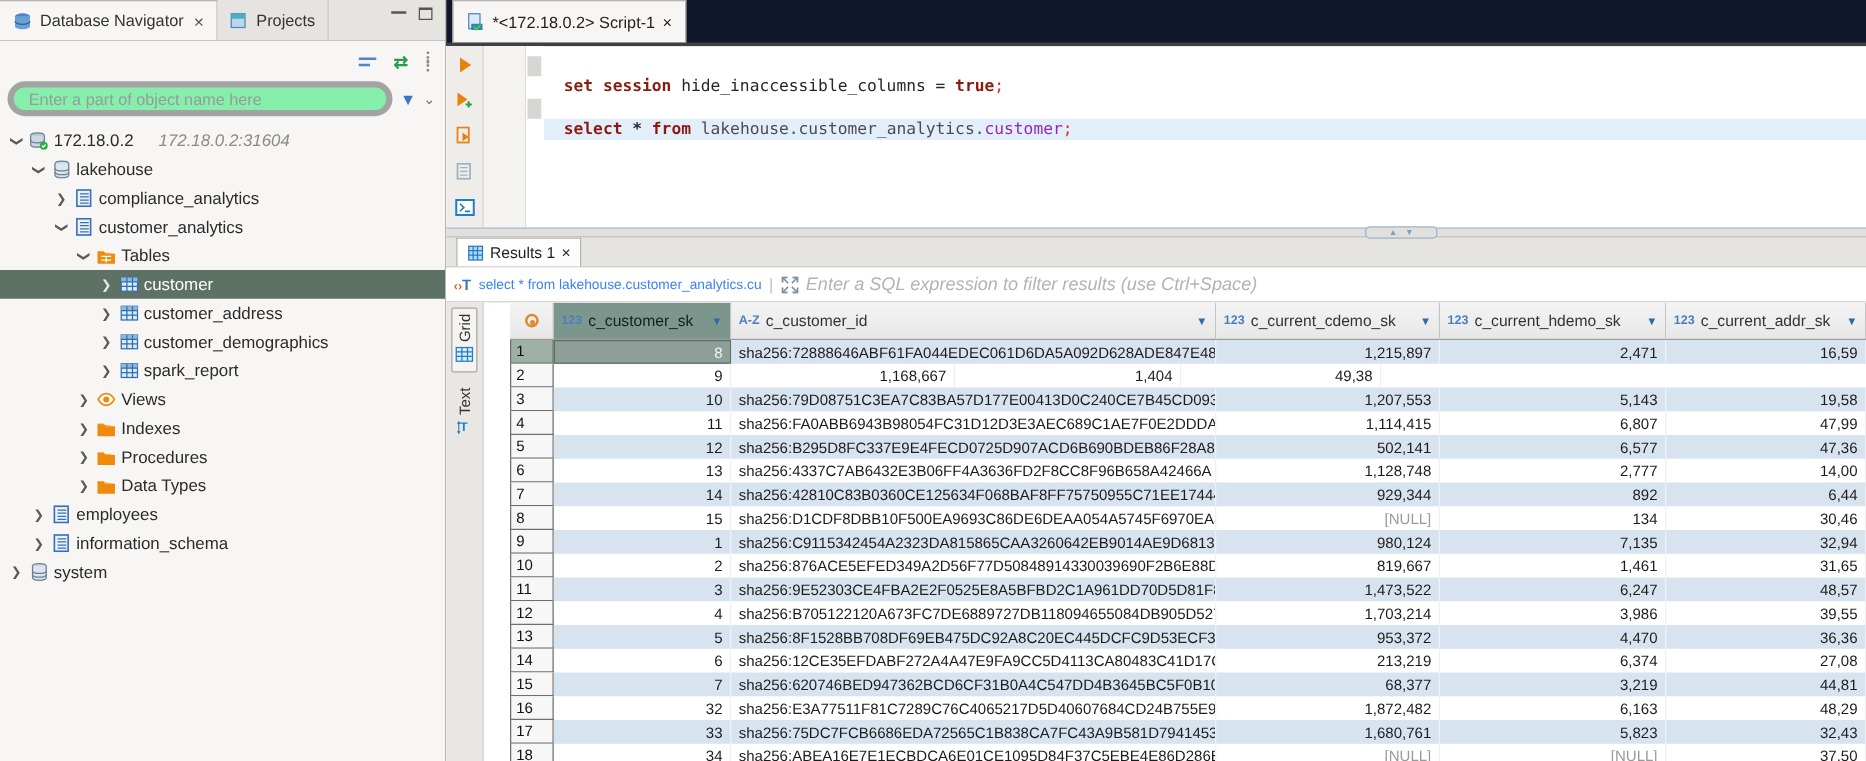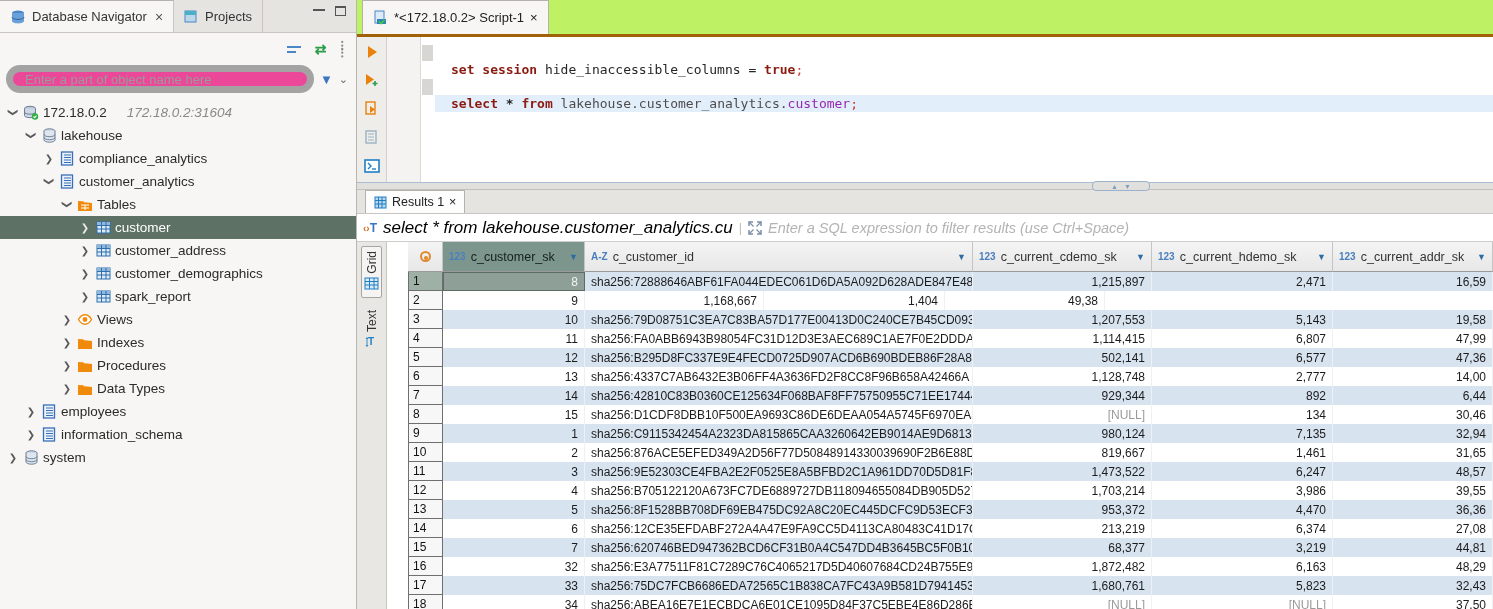--- a/index.html
+++ b/index.html
@@ -16,37 +16,37 @@
   .winbtns { margin-left:auto; display:flex; align-items:flex-start; gap:10px; padding:6px 10px 0 0; }
   .btn-min { width:12px; height:3px; border-top:2px solid #555; margin-top:3px; }
   .btn-max { width:11px; height:10px; border:1px solid #555; border-top:2px solid #555; }
   .lp-toolbar { height:32px; display:flex; justify-content:flex-end; align-items:center; gap:14px; padding-right:12px; background:#f7f6f5; }
   .ico-collapse { width:14px; height:10px; position:relative; }
   .ico-collapse::before, .ico-collapse::after { content:""; position:absolute; left:0; width:14px; height:2px; background:#4a86c8; }
   .ico-collapse::before { top:2px; } .ico-collapse::after { top:7px; width:9px; }
   .ico-link { font-size:14px; color:#2a9d4a; font-weight:bold; line-height:1; }
   .ico-kebab { color:#8a8a8a; font-size:13px; font-weight:bold; letter-spacing:0; line-height:0.55; text-align:center; }
   .lp-filterrow { display:flex; align-items:center; padding:0 8px 6px 6px; gap:6px; }
-  .lp-filter { flex:1; height:28px; border:7px solid #a3a3a3; border-radius:14px; background:#ec4899; padding:0 12px; font-size:13px; color:#333; font-family:"Liberation Sans",sans-serif; }
+  .lp-filter { flex:1; height:28px; border:5px solid #a3a3a3; border-radius:14px; background:#86efac; padding:0 12px; font-size:13px; color:#333; font-family:"Liberation Sans",sans-serif; }
   .lp-filter::placeholder { color:#9a9a9a; }
   .ico-funnel { color:#3a76c4; font-size:13px; }
   .ico-chev { color:#666; font-size:11px; }
   .tree { flex:1; overflow:hidden; padding-top:2px; }
   .tree-item { height:23px; display:flex; align-items:center; font-size:13.5px; color:#2b2b2b; white-space:nowrap; }
   .tree-item.selected { background:#5d7164; color:#fff; }
   .tw { width:18px; flex:0 0 18px; text-align:center; color:#5a5a5a; font-size:10px; }
   .tree-item.selected .tw { color:#e8e8e8; }
   .tw.exp { transform:rotate(90deg); }
   .ticon { width:18px; flex:0 0 18px; display:flex; align-items:center; justify-content:center; }
   .tlabel { margin-left:3px; }
   .tdetail { margin-left:20px; font-style:italic; color:#8a8a86; }
 
   
   .right-panel { flex:1; display:flex; flex-direction:column; height:609px; background:#fff; }
-  .ed-tabbar { height:37px; background:#bef264; display:flex; align-items:flex-start; border-bottom:3px solid #a16207; }
+  .ed-tabbar { height:37px; background:#0f172a; display:flex; align-items:flex-start; border-bottom:3px solid #404040; }
   .ed-tab { height:34px; display:flex; align-items:center; gap:6px; background:#f7f6f5; border:1px solid #b5b2ae; border-bottom:none; padding:0 10px; font-size:13px; color:#222; margin-left:5px; }
   .editor { height:145px; display:flex; background:#fff; }
   .ed-toolbar { width:30px; background:#efedea; border-right:1px solid #d4d1cc; display:flex; flex-direction:column; align-items:center; padding-top:8px; gap:14px; }
   .ed-gutter { width:34px; background:#f4f3f1; border-right:1px solid #dddad6; }
   .ed-changecol { width:14px; background:#fff; position:relative; }
   .chg { position:absolute; left:1px; width:11px; height:16px; background:#d8d6d2; }
   .ed-code { flex:1; padding-top:24px; font-family:"DejaVu Sans Mono","Liberation Mono",monospace; font-size:13px; line-height:17px; }
   .code-line { height:17px; padding-left:16px; white-space:pre; }
   .code-line.hl { background:#e3eefb; }
   .seg-kw { color:#8b1a10; font-weight:bold; }
@@ -58,21 +58,21 @@
 
   .hsplit { height:8px; background:#e2e0dc; border-top:1px solid #a9bdd4; border-bottom:1px solid #c2c0bc; position:relative; }
   .collapse-ctl { position:absolute; left:735px; top:-2px; width:58px; height:10px; background:#e2e0dc; border:1px solid #9ab2cc; border-radius:4px; display:flex; align-items:center; justify-content:center; gap:6px; color:#7f9dbd; font-size:7px; line-height:1; }
 
   .res-tabbar { height:24px; background:#e6e4e1; display:flex; align-items:flex-start; border-bottom:1px solid #c9c6c1; }
   .res-tab { height:23px; display:flex; align-items:center; gap:5px; background:#fdfdfd; border:1px solid #b5b2ae; border-bottom:none; padding:0 8px; font-size:12.5px; color:#222; margin-left:8px; }
   .res-filterbar { height:28px; background:#fff; border-bottom:1px solid #cfcdc9; display:flex; align-items:center; padding-left:6px; gap:6px; }
   .filt-ico { font-size:10px; white-space:nowrap; }
   .filt-ico .ang { color:#d2691e; font-weight:bold; }
   .filt-ico .tee { color:#3a76c4; font-weight:bold; font-size:12px; }
-  .filt-query { color:#000000; font-size:17px; white-space:nowrap;font-style:italic; }
+  .filt-query { color:#3b82f6; font-size:11px; white-space:nowrap; }
   .filt-sep { color:#c0c0c0; }
   .filt-placeholder { color:#b3b3b3; font-style:italic; font-size:14.5px; white-space:nowrap; overflow:hidden; }
 
   .res-body { flex:1; display:flex; overflow:hidden; }
   .res-side { width:30px; background:#e9e7e4; border-right:1px solid #c9c6c1; display:flex; flex-direction:column; align-items:center; padding-top:4px; gap:8px; }
   .side-tab { display:flex; flex-direction:column; align-items:center; padding:4px 2px; gap:3px; }
   .side-tab.pressed { background:#f5f4f2; border:1px solid #a9a6a1; border-radius:2px; }
   .side-label { writing-mode:vertical-rl; transform:rotate(180deg); font-size:12px; color:#333; }
 
   .grid-wrap { flex:1; overflow:hidden; background:#fff;padding-left:21px; }

